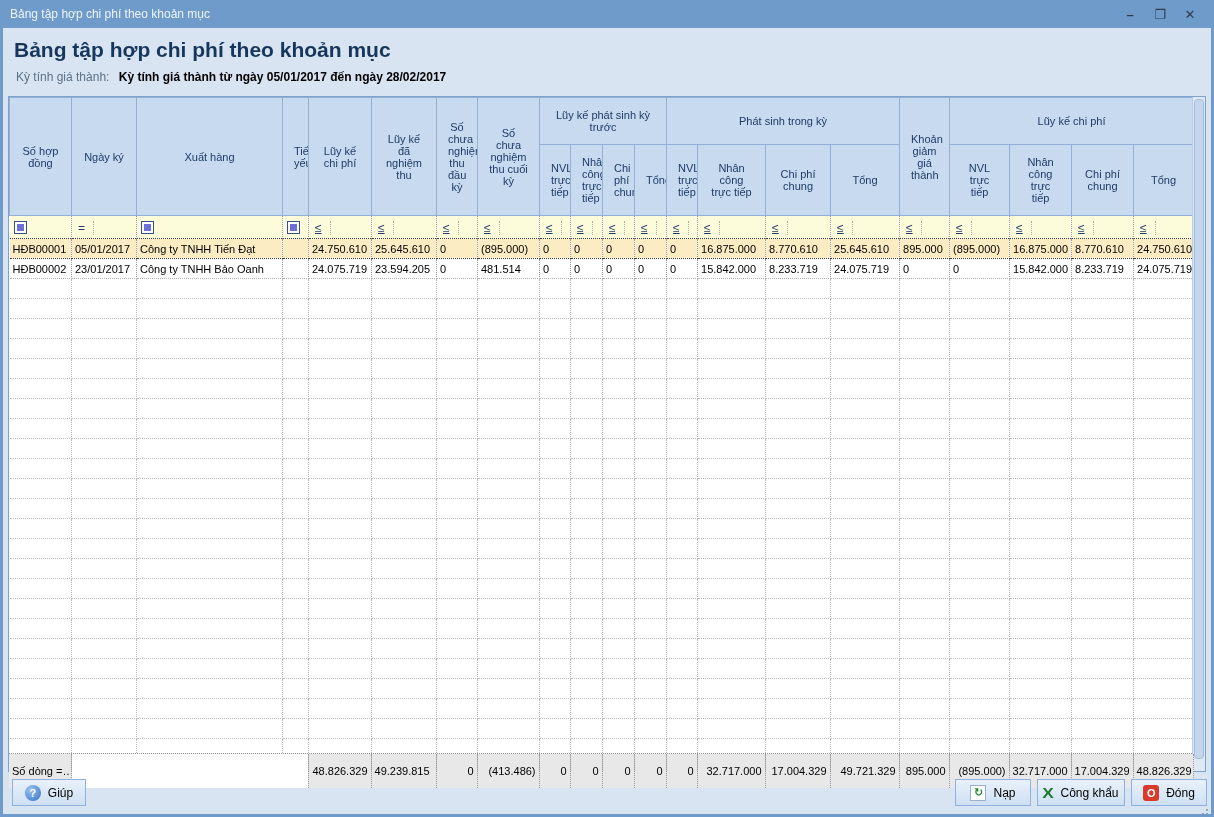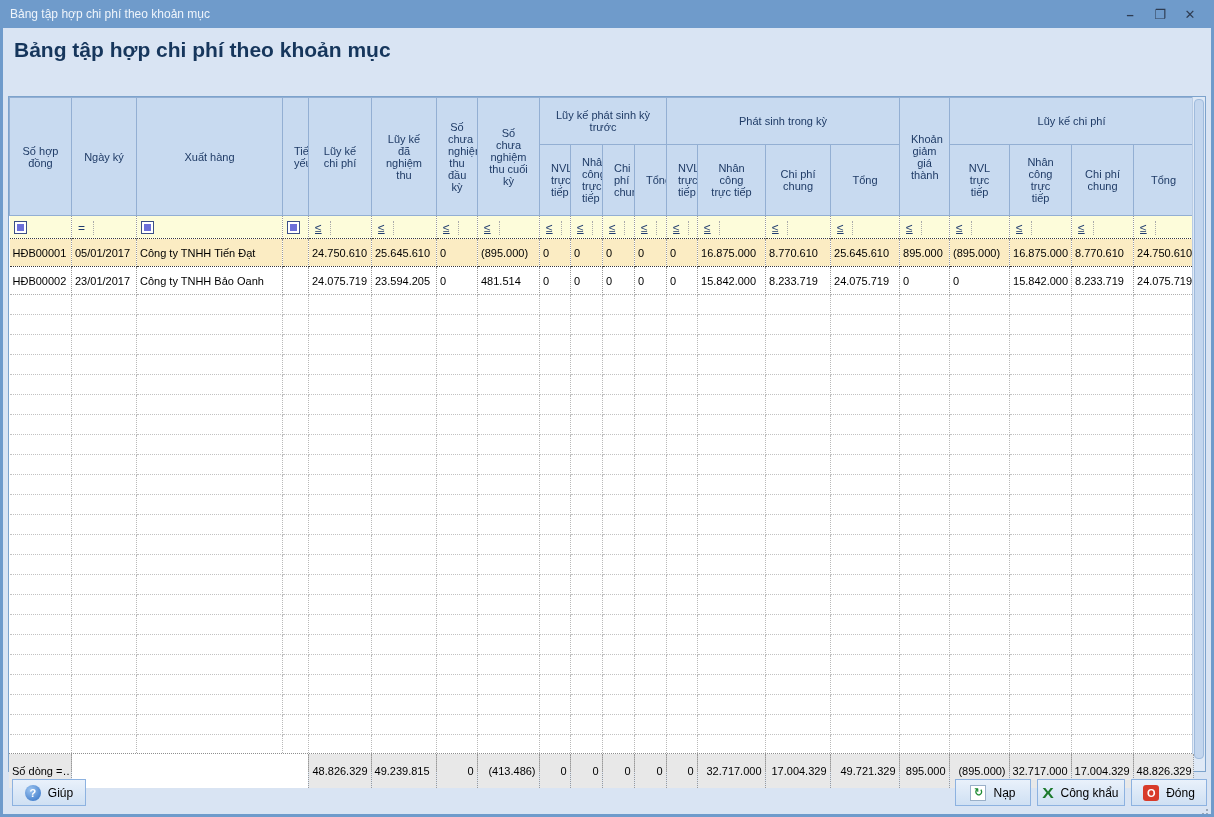--- a/index.html
+++ b/index.html
@@ -45,21 +45,21 @@
   .filter-op { display:inline-block; color:#1e3a6e; font-size:12px; padding:0 8px 0 3px;
                border-right:1px dotted #aaa; }
   .filter-op.lte { text-decoration:underline; }
   .filter-icon { display:inline-block; width:13px; height:13px; background:#fff;
                  border:1px solid #3b4f87; position:relative; vertical-align:middle;
                  margin:0 6px 0 1px; }
   .filter-icon::after { content:""; position:absolute; left:2px; top:2px; width:7px; height:7px;
                         background:#6c6fd8; }
 
   
-  td.cell { height:28px; font-size:11px; color:#000; border-right:1px dotted #9a9a9a;
+  td.cell { height:20px; font-size:11px; color:#000; border-right:1px dotted #9a9a9a;
             border-bottom:1px dotted #b0b0b0; padding:0 3px; overflow:hidden; white-space:nowrap; }
   td.num { text-align:left; }
   tr.focused td.cell { background:#fbecc3; border-top:1px dotted #3a3a3a; border-bottom:1px dotted #3a3a3a; }
   tr.empty td { height:20px; border-right:1px dotted #b9b9b9; border-bottom:1px dotted #c2c2c2; }
 
   
   .summary-wrap { border-top:1px dotted #8f8f8f; }
   td.sum-cell { background:#e8e8e8; height:34px; font-size:11px; color:#000;
                 border-right:1px dotted #9a9a9a; padding:0 3px; overflow:hidden; white-space:nowrap; }
   td.sum-input { background:#fff; }
@@ -99,20 +99,24 @@
   <div class="titlebar">
     <span class="titlebar-text">Bảng tập hợp chi phí theo khoản mục</span>
     <span class="win-controls">
       <span class="win-btn">–</span>
       <span class="win-btn">❐</span>
       <span class="win-btn">✕</span>
     </span>
   </div>
 
   <div class="page-title">Bảng tập hợp chi phí theo khoản mục</div>
+  <div class="period-line">
+    <span class="period-label">Kỳ tính giá thành:</span>
+    <span class="period-value">Kỳ tính giá thành từ ngày 05/01/2017 đến ngày 28/02/2017</span>
+  </div>
 
   <div class="grid">
     <div class="grid-main">
       <table>
         <colgroup class="cg">
             <col style="width: 62px;">
             <col style="width: 65px;">
             <col style="width: 146px;">
             <col style="width: 26px;">
             <col style="width: 63px;">

